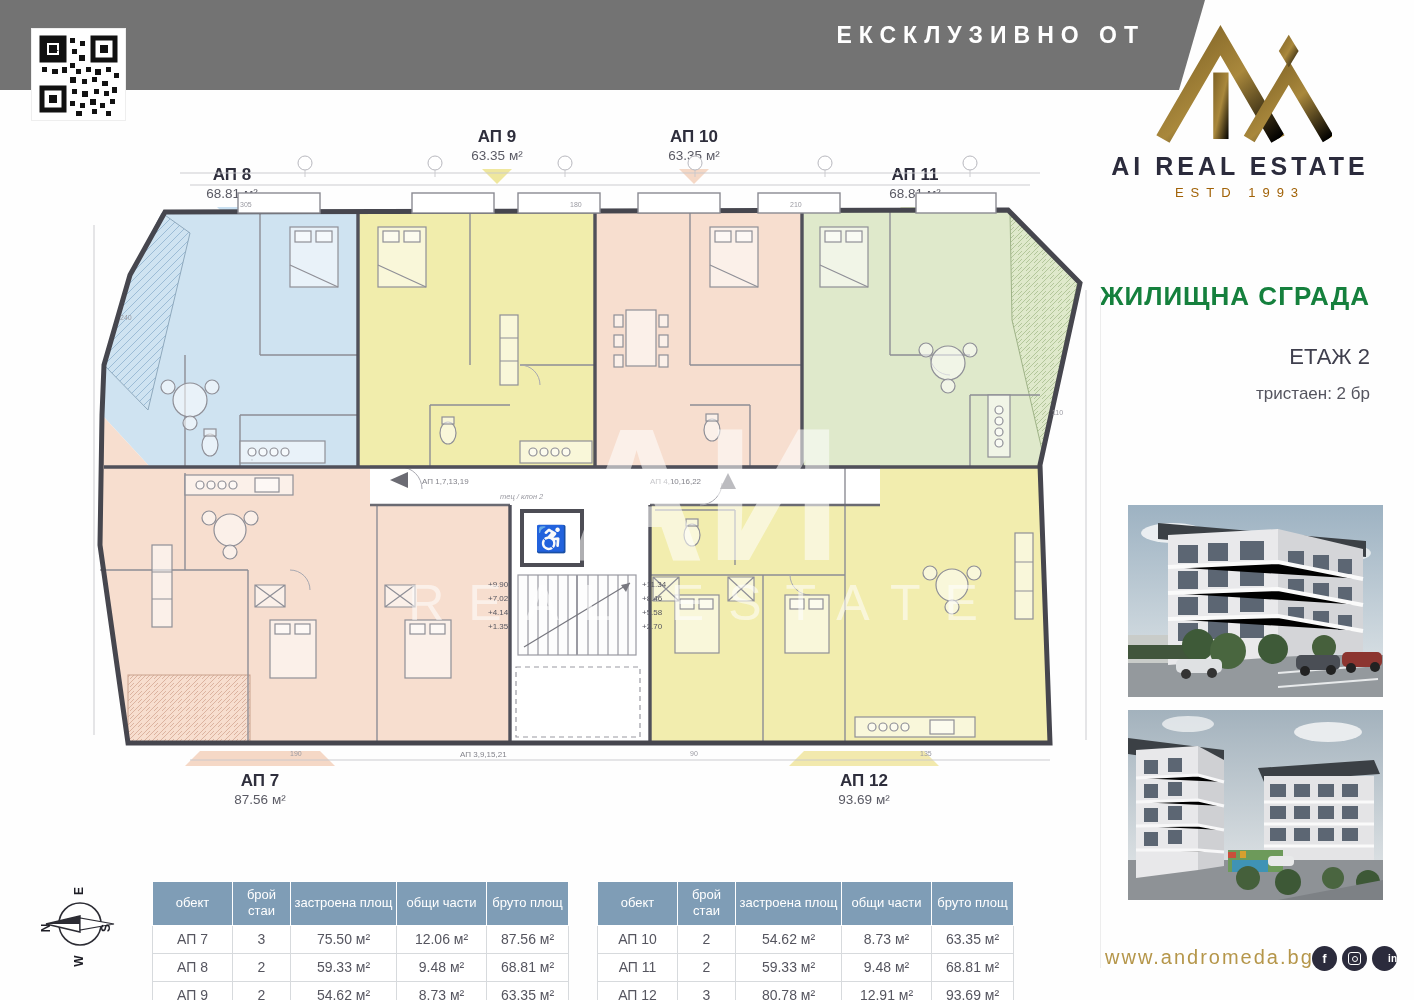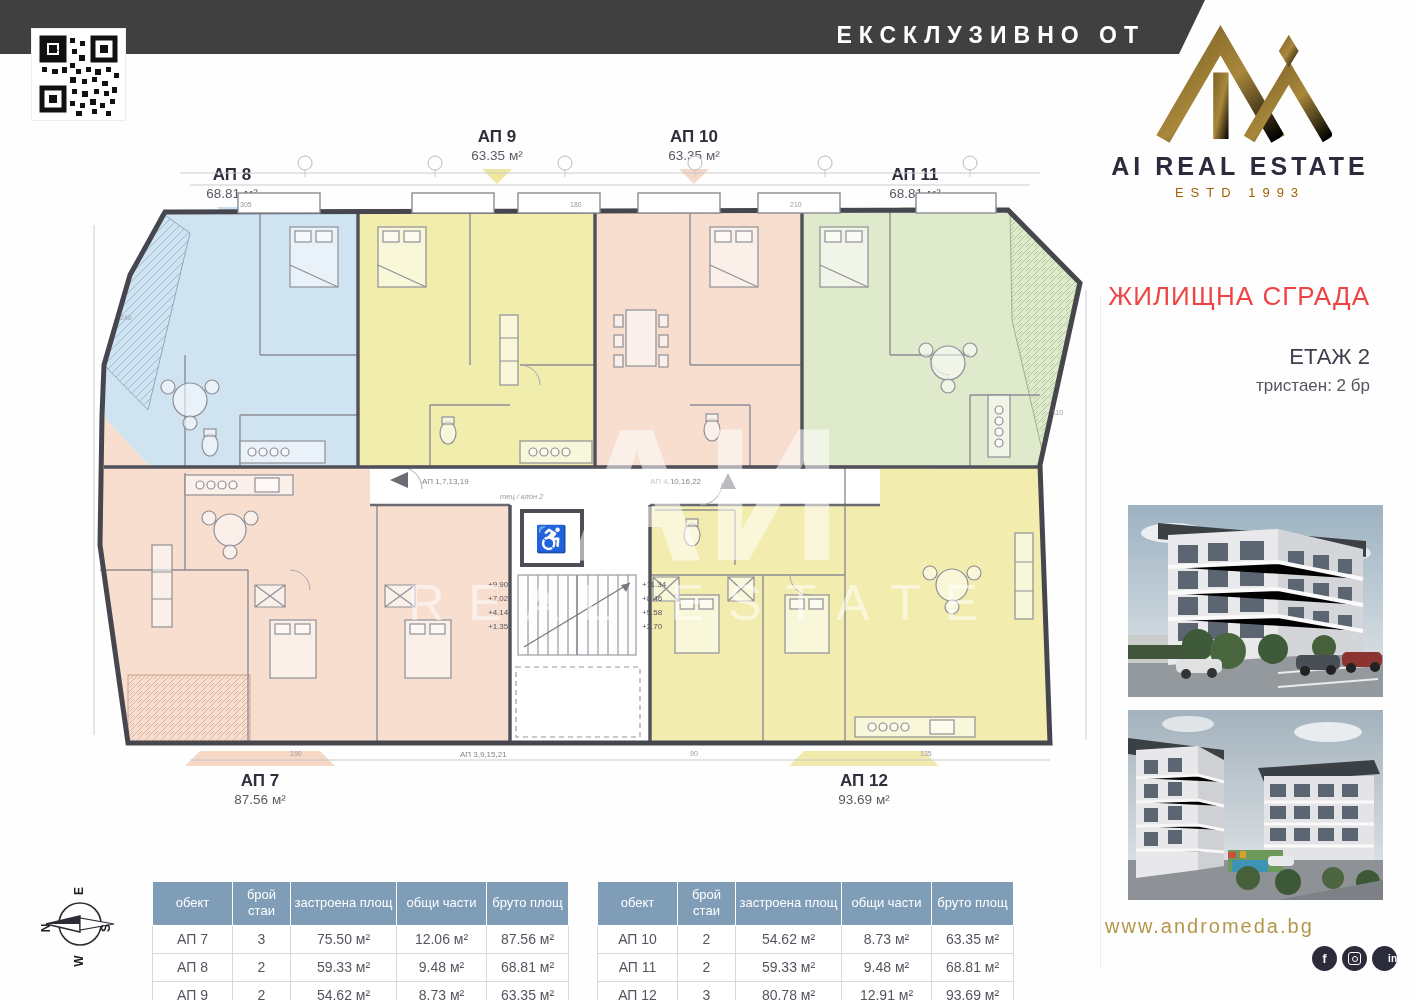--- a/index.html
+++ b/index.html
@@ -1,44 +1,44 @@
 <!DOCTYPE html>
 <html><head>
 <meta charset="utf-8">
 <style>
   html,body{margin:0;padding:0;}
   body{width:1414px;height:1000px;position:relative;background:#fefefe;overflow:hidden;
        font-family:"Liberation Sans",sans-serif;color:#3d3d4a;}
   
-  .topbar{position:absolute;left:0;top:0;width:1205px;height:54px;background:#404040;
+  .topbar{position:absolute;left:0;top:0;width:1205px;height:90px;background:#737373;
           clip-path:polygon(0 0,100% 0,calc(100% - 26px) 100%,0 100%);z-index:2;}
   .exclusive{position:absolute;right:60px;top:0;line-height:70px;color:#fff;font-size:23px;
              font-weight:bold;letter-spacing:7px;white-space:nowrap;}
   
   .qr-card{position:absolute;left:32px;top:29px;width:93px;height:91px;background:#fff;z-index:3;
            box-shadow:0 0 0 1px #eee;}
   
   .logo-box{position:absolute;left:1152px;top:24px;width:180px;height:124px;z-index:3;}
   .brand-name{position:absolute;left:1090px;top:152px;width:300px;text-align:center;font-size:25px;
               font-weight:bold;letter-spacing:4px;color:#2b2b3c;white-space:nowrap;}
   .brand-estd{position:absolute;left:1090px;top:185px;width:300px;text-align:center;font-size:13px;
               letter-spacing:7px;color:#a16207;}
   
   .side{position:absolute;left:1030px;top:281px;width:340px;text-align:right;}
-  .side-title{font-size:26px;letter-spacing:1px;color:#ef4444;}
+  .side-title{font-size:26px;letter-spacing:1px;color:#15803d;font-weight:bold;}
   .side-sub{font-size:17px;font-weight:bold;letter-spacing:1px;color:#3f3f4d;margin-top:3px;}
   .side-floor{font-size:22px;font-weight:normal;color:#3f3f4d;margin-top:32px;}
   .side-mix{font-size:17px;color:#55555f;margin-top:5px;}
   .vdiv{position:absolute;left:1100px;top:296px;width:1px;height:672px;background:#ededed;}
   
   .photo{position:absolute;left:1128px;width:255px;overflow:hidden;background:#cfd6da;}
   .photo1{top:505px;height:192px;}
   .photo2{top:710px;height:190px;}
   
-  .website{position:absolute;left:1105px;top:915px;width:200px;text-align:center;font-size:20px;
+  .website{position:absolute;left:1105px;top:946px;width:200px;text-align:center;font-size:20px;
            letter-spacing:2px;color:#b5964a;cursor:pointer;}
   .socials{position:absolute;left:1312px;top:946px;display:flex;gap:5px;}
   .soc{width:25px;height:25px;border-radius:50%;background:#2b2b3c;color:#fff;font-size:12px;
        font-weight:bold;display:flex;align-items:center;justify-content:center;cursor:pointer;position:relative;}
   .ig-sq{width:11px;height:11px;border:1.6px solid #fff;border-radius:3px;position:relative;}
   .ig-sq::after{content:"";position:absolute;left:2.6px;top:2.6px;width:4px;height:4px;
                 border:1.4px solid #fff;border-radius:50%;}
   
   .ap-label{position:absolute;width:150px;text-align:center;transform:translateX(-50%);}
   .ap-name{font-size:17px;font-weight:bold;color:#2e2e3c;}
@@ -132,21 +132,21 @@
       <polygon points="152,12 163,30 152,48 141,30"></polygon>
     </g>
   </svg>
 </div>
 <div class="brand-name">AI REAL ESTATE</div>
 <div class="brand-estd">ESTD 1993</div>
 
 <div class="side">
   <div class="side-title">ЖИЛИЩНА СГРАДА</div>
   <div class="side-floor">ЕТАЖ 2</div>
-  <div class="side-mix" style="margin-top:6px;">тристаен: 2 бр</div>
+  <div class="side-mix" style="margin-top:14px;">тристаен: 2 бр</div>
 </div>
 <div class="vdiv"></div>
 
 <div class="photo photo1">
   <svg width="255" height="192" viewBox="0 0 255 192">
     <defs>
         <linearGradient id="sky1" x1="0" y1="0" x2="0" y2="1">
       <stop offset="0" stop-color="#9db2c2"></stop>
           <stop offset="1" stop-color="#e3e8ea"></stop>
         </linearGradient>

